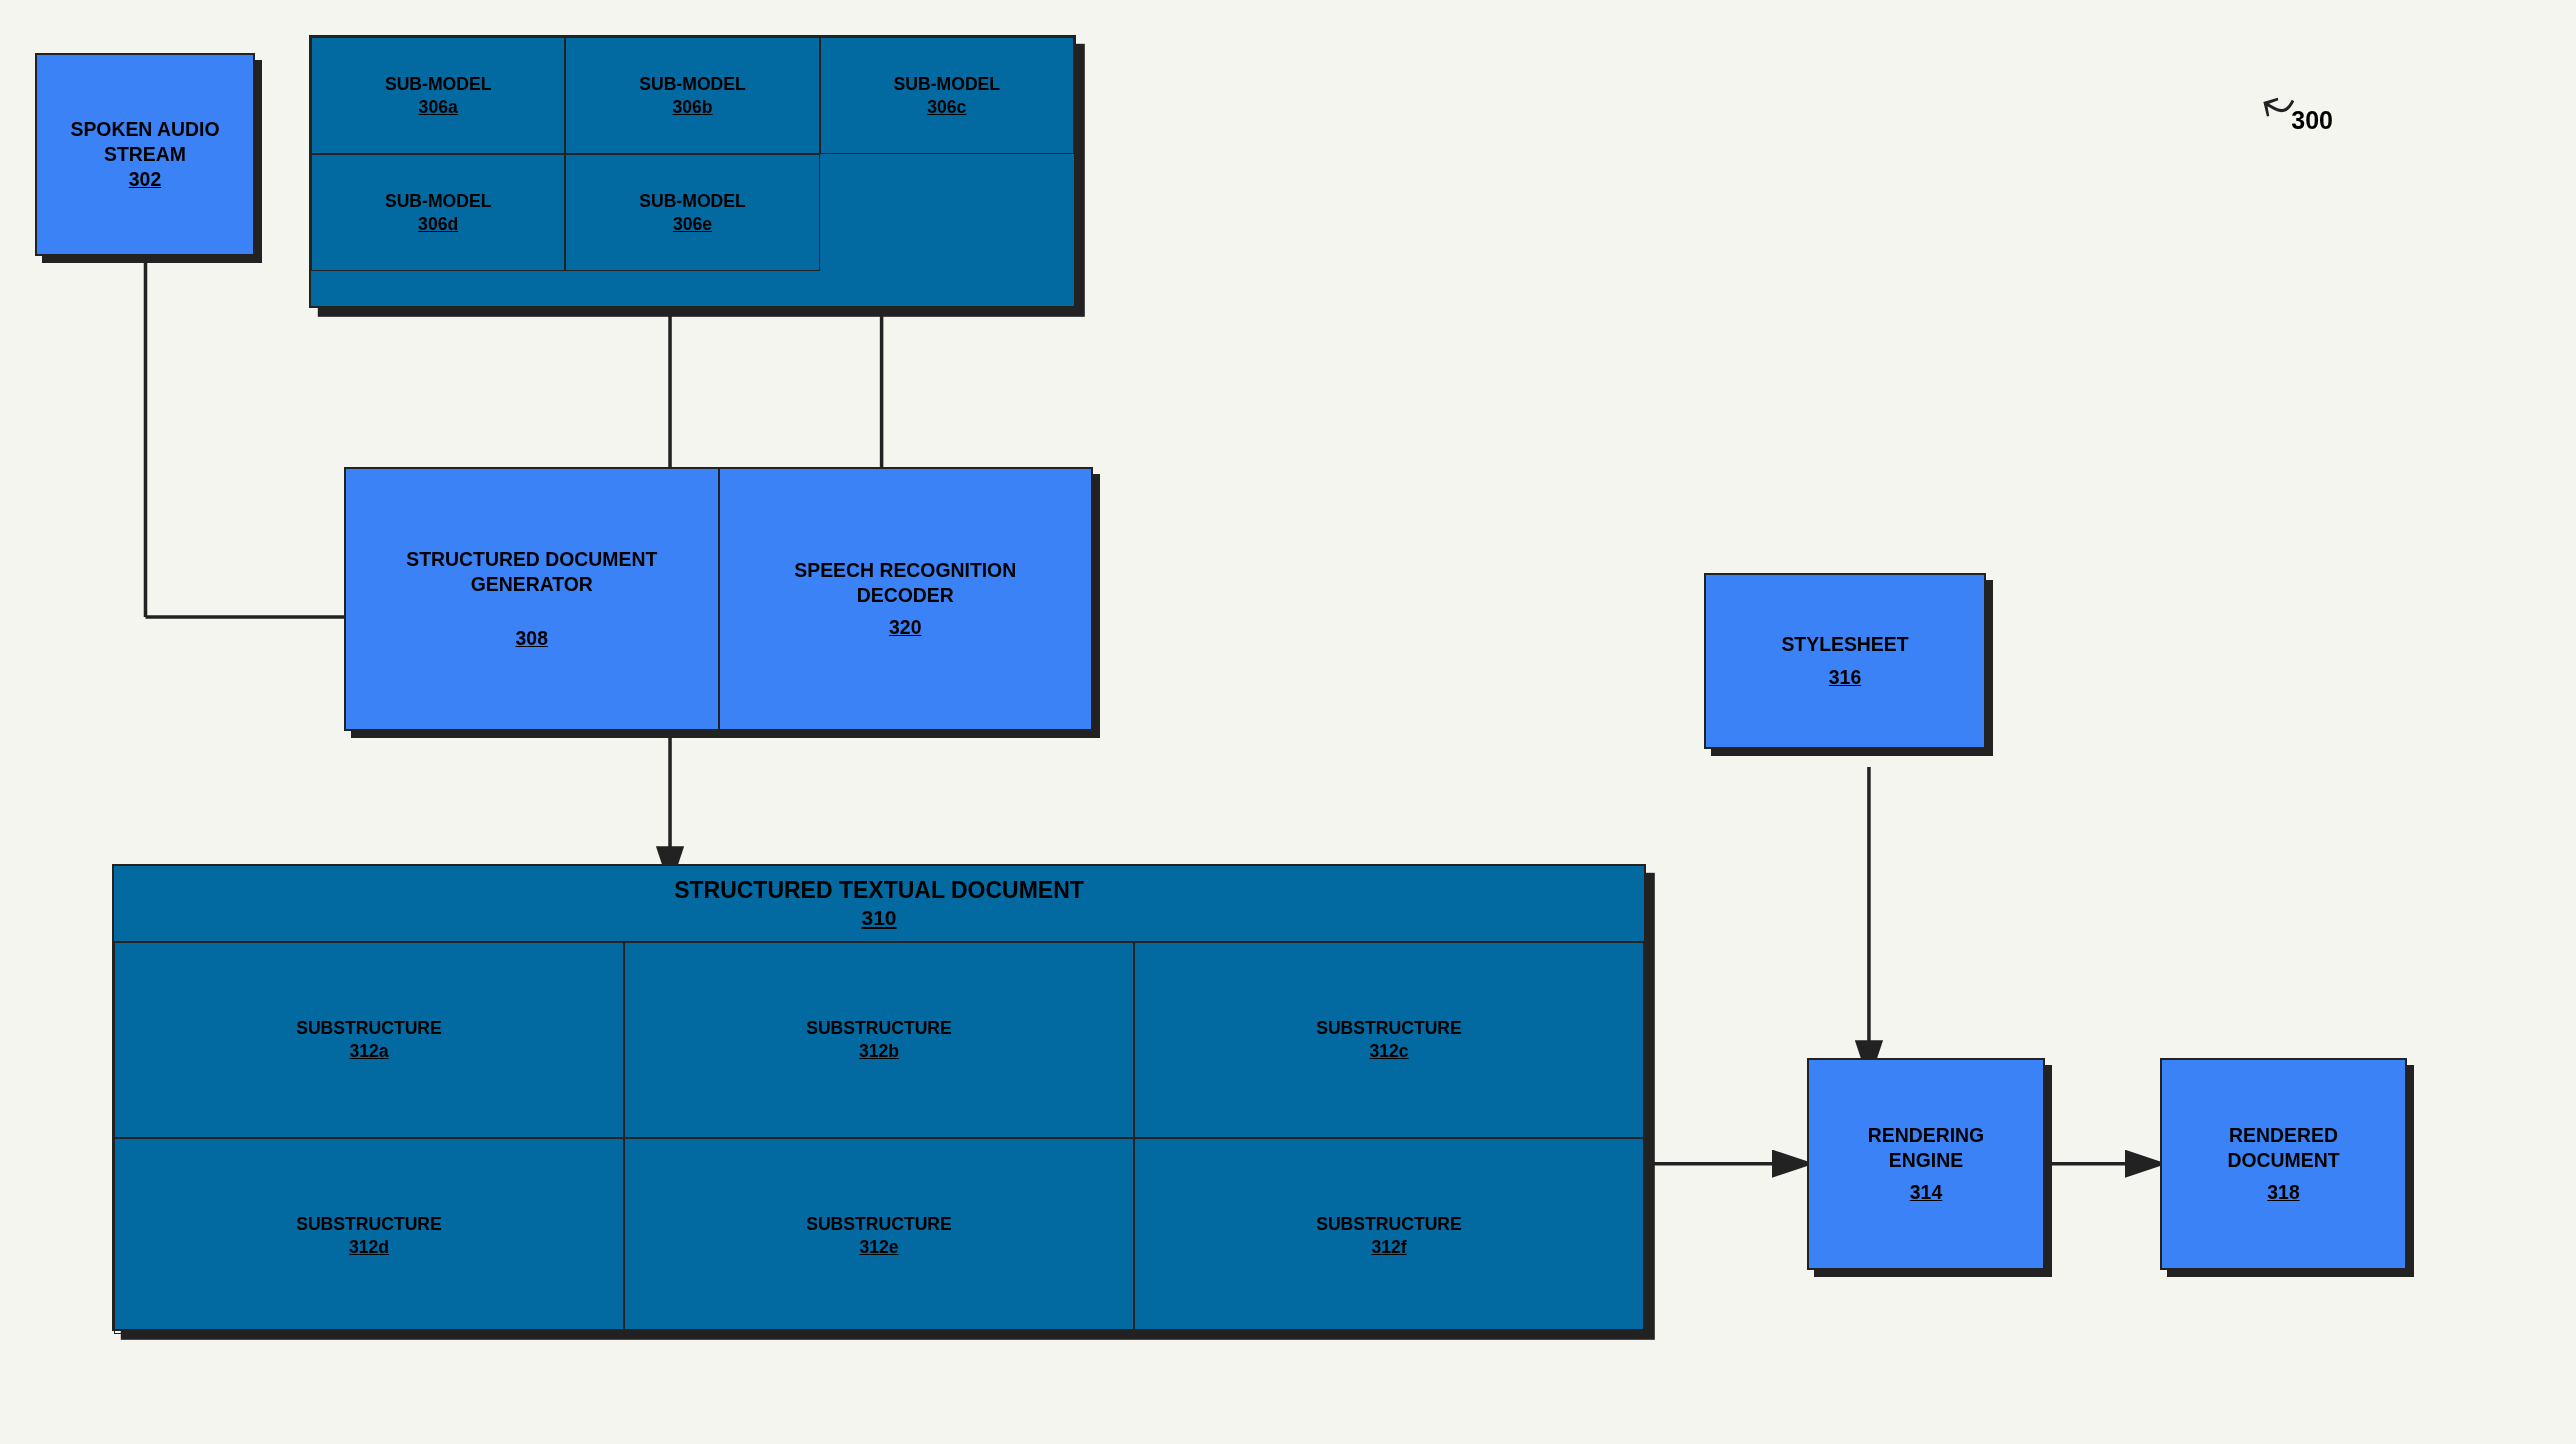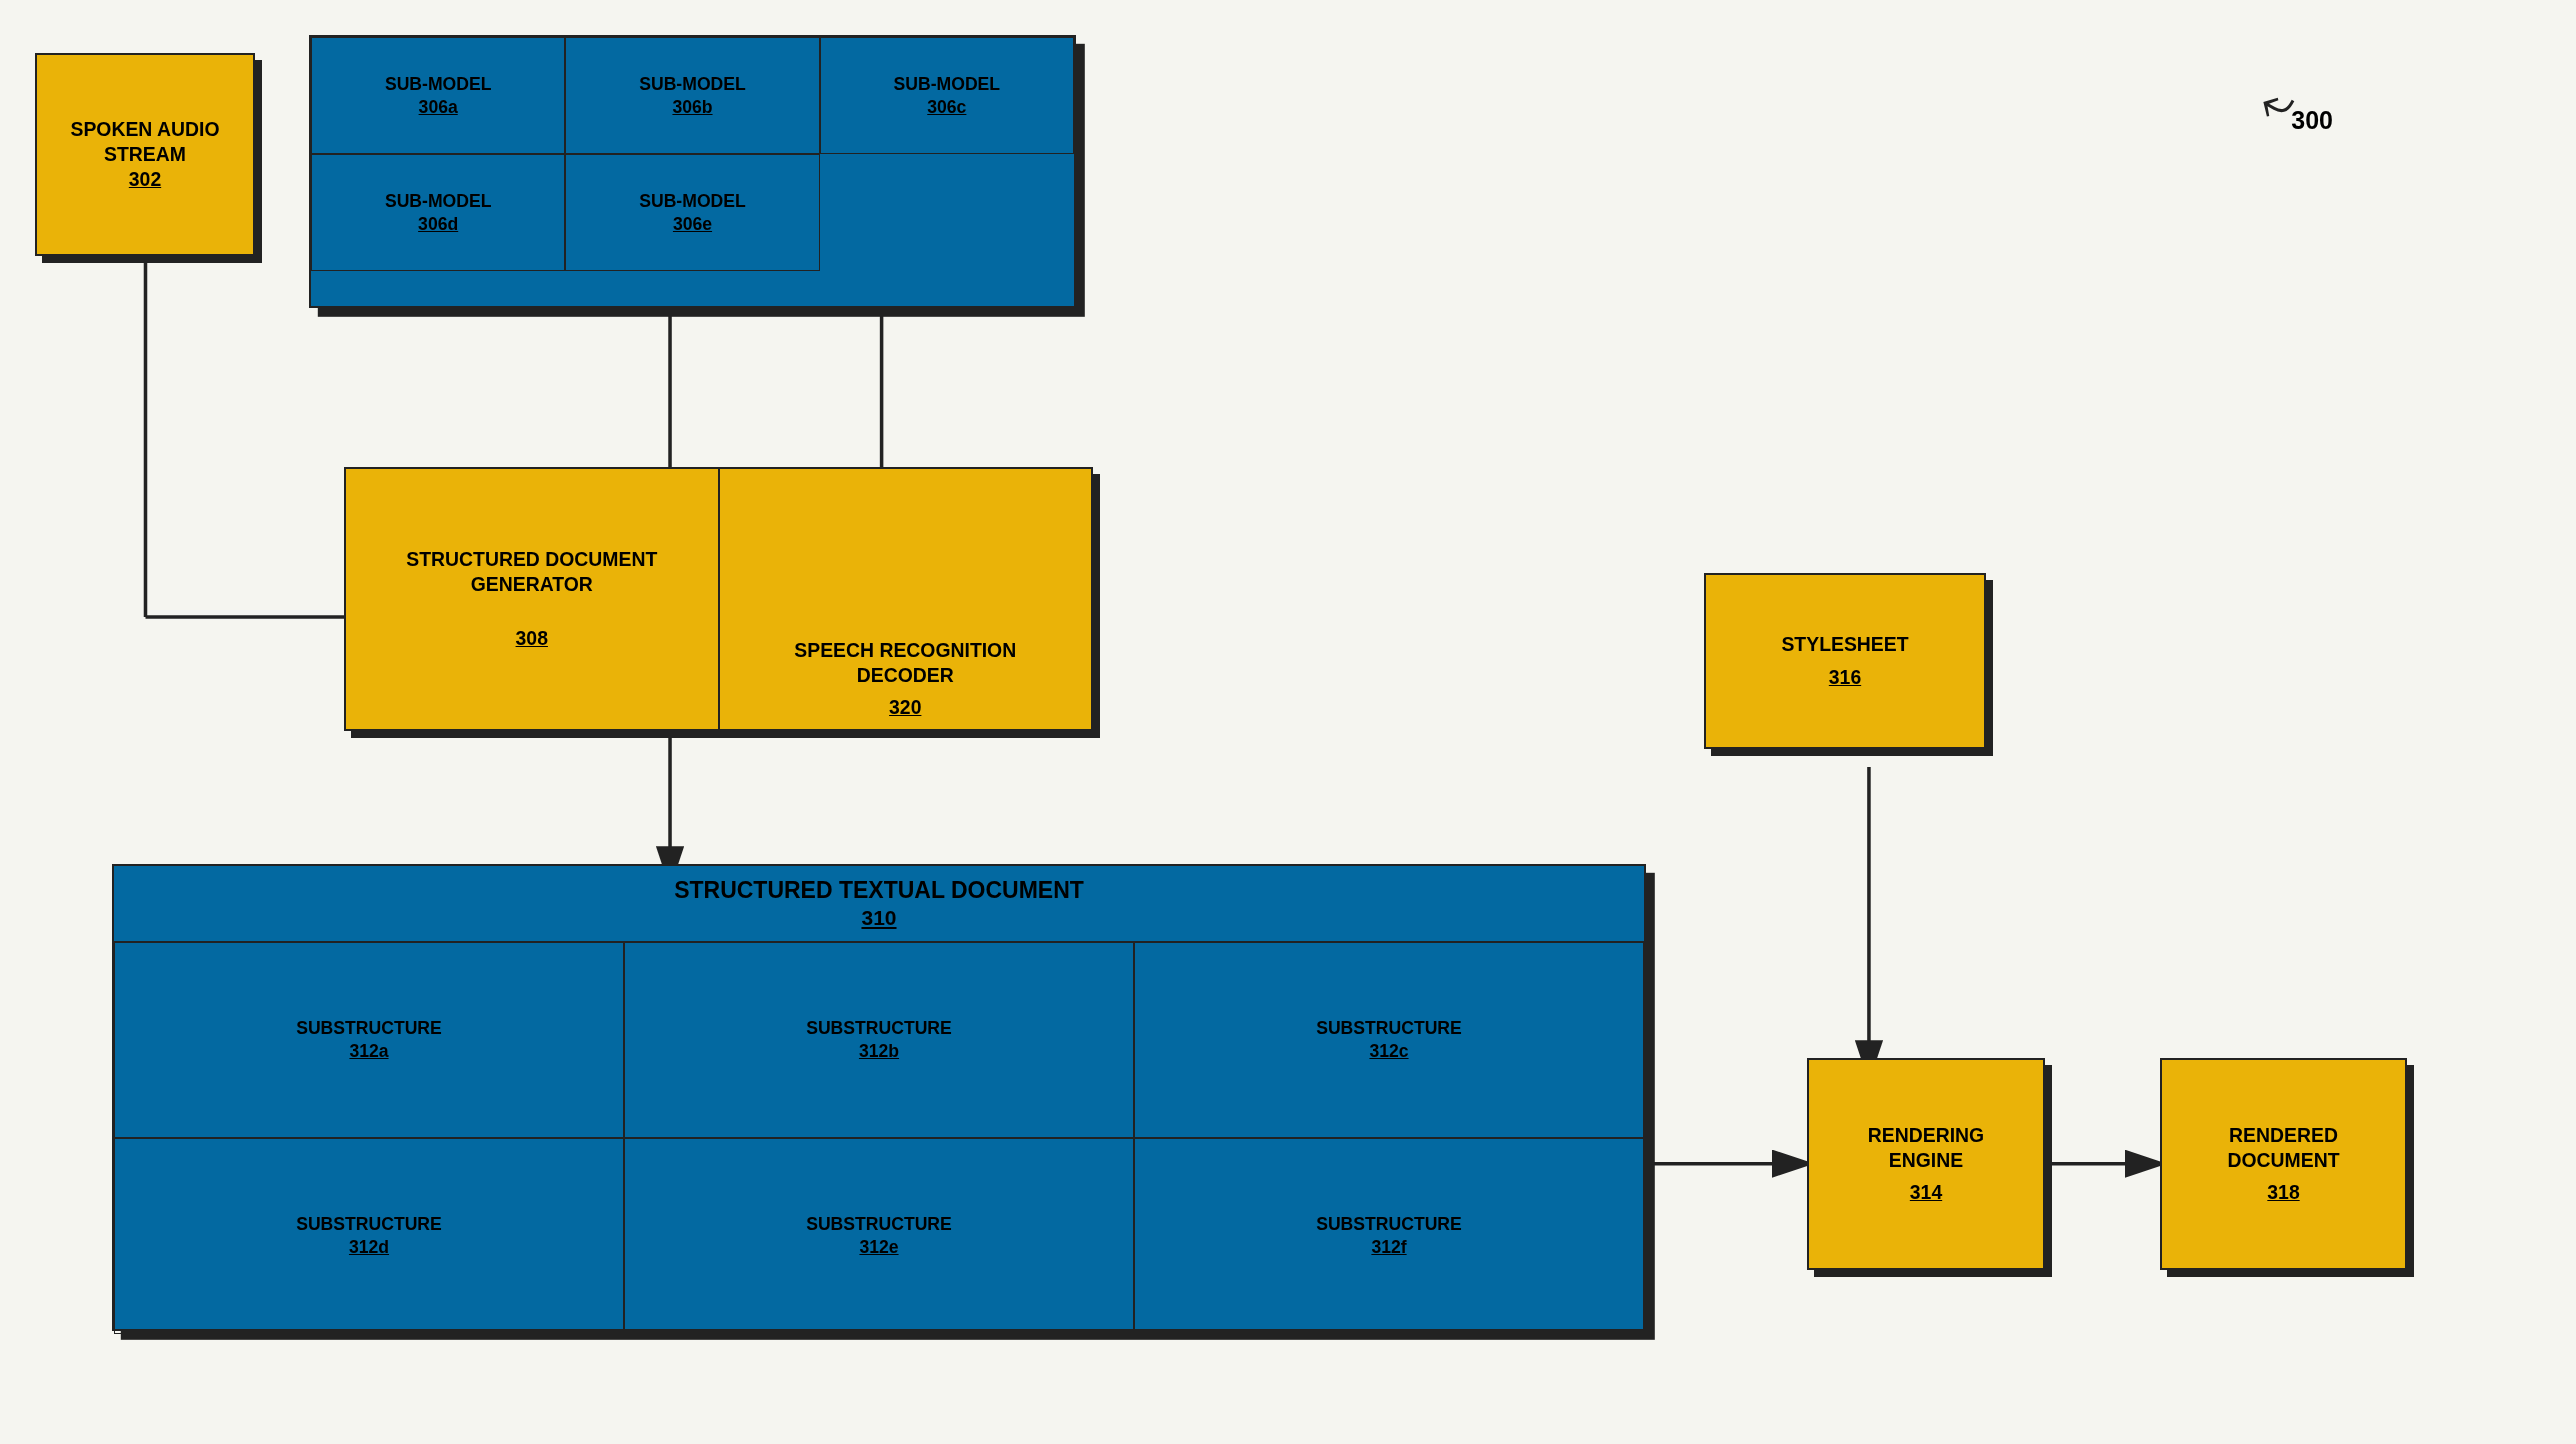--- a/index.html
+++ b/index.html
@@ -12,21 +12,21 @@
       overflow: hidden;
     }
     .diagram {
       position: absolute;
       top: 0; left: 0;
       width: 2576px;
       height: 1444px;
     }
     .box {
       position: absolute;
-      background: #eab308;
+      background: #3b82f6;
       border: 2.6px solid #222;
       display: flex;
       flex-direction: column;
       align-items: center;
       justify-content: center;
       text-align: center;
       font-size: 19.4px;
       font-weight: bold;
       line-height: 1.3;
     }
@@ -152,21 +152,21 @@
     </div>
   </div>
 
   <div class="box shadow" style="left:344px; top:467px; width:749px; height:264px; flex-direction:row; padding:0; align-items:stretch; justify-content:stretch;">
 
     <div style="flex:1; display:flex; flex-direction:column; align-items:center; justify-content:center; border-right:2.6px solid #222; padding:8.8px;gap:22px;">
       <div>STRUCTURED DOCUMENT<br>GENERATOR</div>
       <div class="underline" style="margin-top:7px;">308</div>
     </div>
 
-    <div style="flex:1; display:flex; flex-direction:column; align-items:center; justify-content:flex-end; padding:8.8px;">
+    <div style="flex:1; display:flex; flex-direction:column; align-items:center; justify-content:center; padding:8.8px;">
       <div>SPEECH RECOGNITION<br>DECODER</div>
       <div class="underline" style="margin-top:7px;">320</div>
     </div>
   </div>
 
   <div class="grid-container shadow" style="left:112px; top:864px; width:1534px; height:467px;">
     <div class="grid-title" style="font-size:23px; padding:10.6px 0;">
       STRUCTURED TEXTUAL DOCUMENT<br>
       <span class="underline" style="font-size:21px;">310</span>
     </div>

